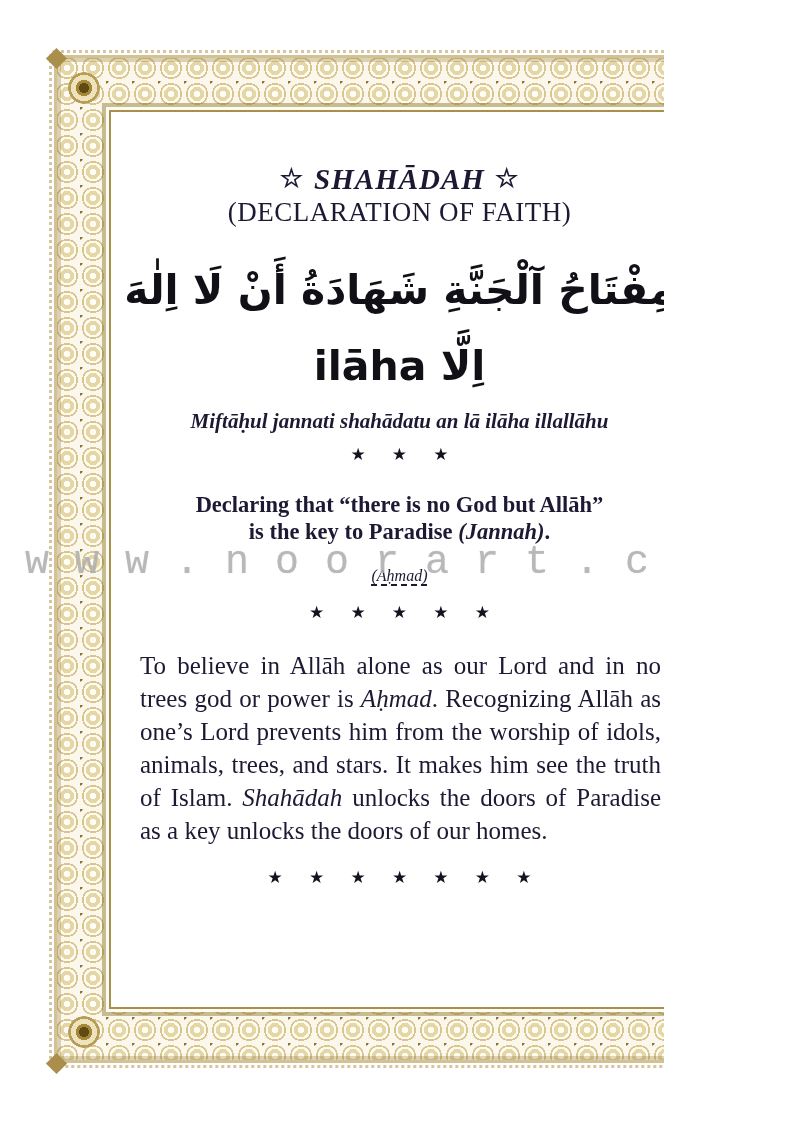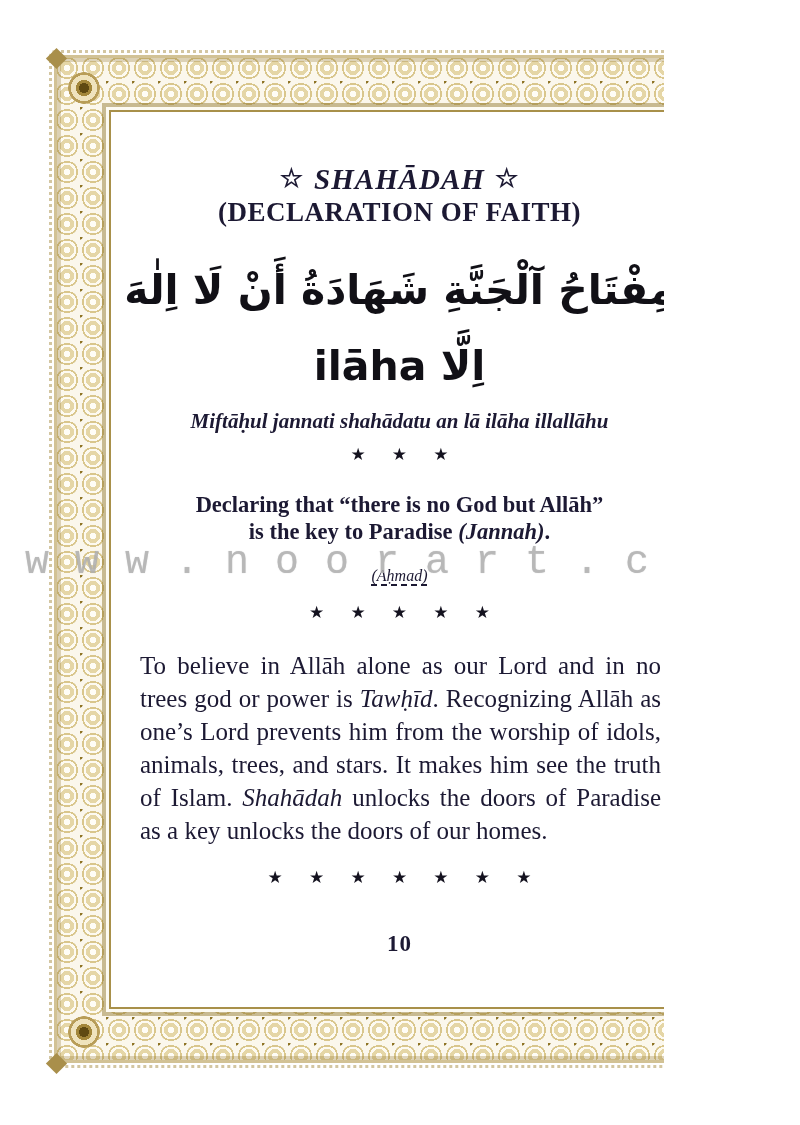--- a/index.html
+++ b/index.html
@@ -25,21 +25,21 @@
   .rosette.tl{left:62px;top:66px;}  .rosette.tr{left:694px;top:66px;}
   .rosette.bl{left:62px;top:1010px;} .rosette.br{left:694px;top:1010px;}
   .tip{position:absolute;width:15px;height:15px;background:#a98f4b;transform:rotate(45deg);}
   .tip.tl{left:49px;top:51px;} .tip.tr{left:736px;top:51px;}
   .tip.bl{left:49px;top:1056px;} .tip.br{left:736px;top:1056px;}
 
   
   .blk{position:absolute;left:112px;width:575px;text-align:center;}
   .title1{top:163px;font-size:29px;font-weight:bold;font-style:italic;letter-spacing:1px;}
   .title1 .star{font-style:normal;font-size:26px;padding:0 10px;position:relative;top:-2px;}
-  .title2{top:197px;font-size:27px;font-weight:bold;letter-spacing:.5px;text-align:center;}
+  .title2{top:197px;font-size:27px;font-weight:normal;letter-spacing:.5px;text-align:center;}
   .arabic{top:252px;direction:rtl;font-family:"DejaVu Sans",sans-serif;font-weight:bold;
           font-size:41px;line-height:76px;color:#111016;}
   .translit{top:390px;font-size:21px;font-weight:bold;font-style:italic;margin-top:19px;}
   .stars{font-size:17px;letter-spacing:0;word-spacing:22px;color:#14121f;}
   .stars3{top:444px;}
   .decl{top:492px;font-size:22.5px;font-weight:bold;line-height:26.5px;}
   .source{top:567px;font-size:16px;font-weight:normal;font-style:italic;}
   .source .u{text-decoration:underline dashed 1.5px;text-underline-offset:3px;}
   .stars5{top:602px;}
   .para{top:649px;left:140px;width:521px;text-align:justify;font-size:25px;line-height:33px;
@@ -85,22 +85,21 @@
     <span>is the key to Paradise </span><i>(Jannah)</i><span>.</span>
   </div>
 
   <div class="blk source">
     <span class="u">(Aḥmad)</span>
   </div>
 
   <div class="blk stars stars5">★ ★ ★ ★ ★</div>
 
   <p class="para">
-    <span>To believe in Allāh alone as our Lord and in no trees god or power is </span><i>Tawḥīd</i><span>. Recognizing Allāh as one’s Lord prevents him from the worship of idols, animals, trees, and stars. It makes him see the truth of Islam. </span><i>Shahādah</i><span> unlocks the doors of Paradise as a key unlocks the doors of our homes.</span>
+    <span>To believe in Allāh alone as our Lord and in no trees god or power is </span><i>Aḥmad</i><span>. Recognizing Allāh as one’s Lord prevents him from the worship of idols, animals, trees, and stars. It makes him see the truth of Islam. </span><i>Shahādah</i><span> unlocks the doors of Paradise as a key unlocks the doors of our homes.</span>
   </p>
 
   <div class="blk stars stars7">★ ★ ★ ★ ★ ★ ★</div>
 
-  <div class="blk pagenum">10</div>
 
   <div class="watermark">www.noorart.com</div>
 
 </div>
 
 </body></html>

